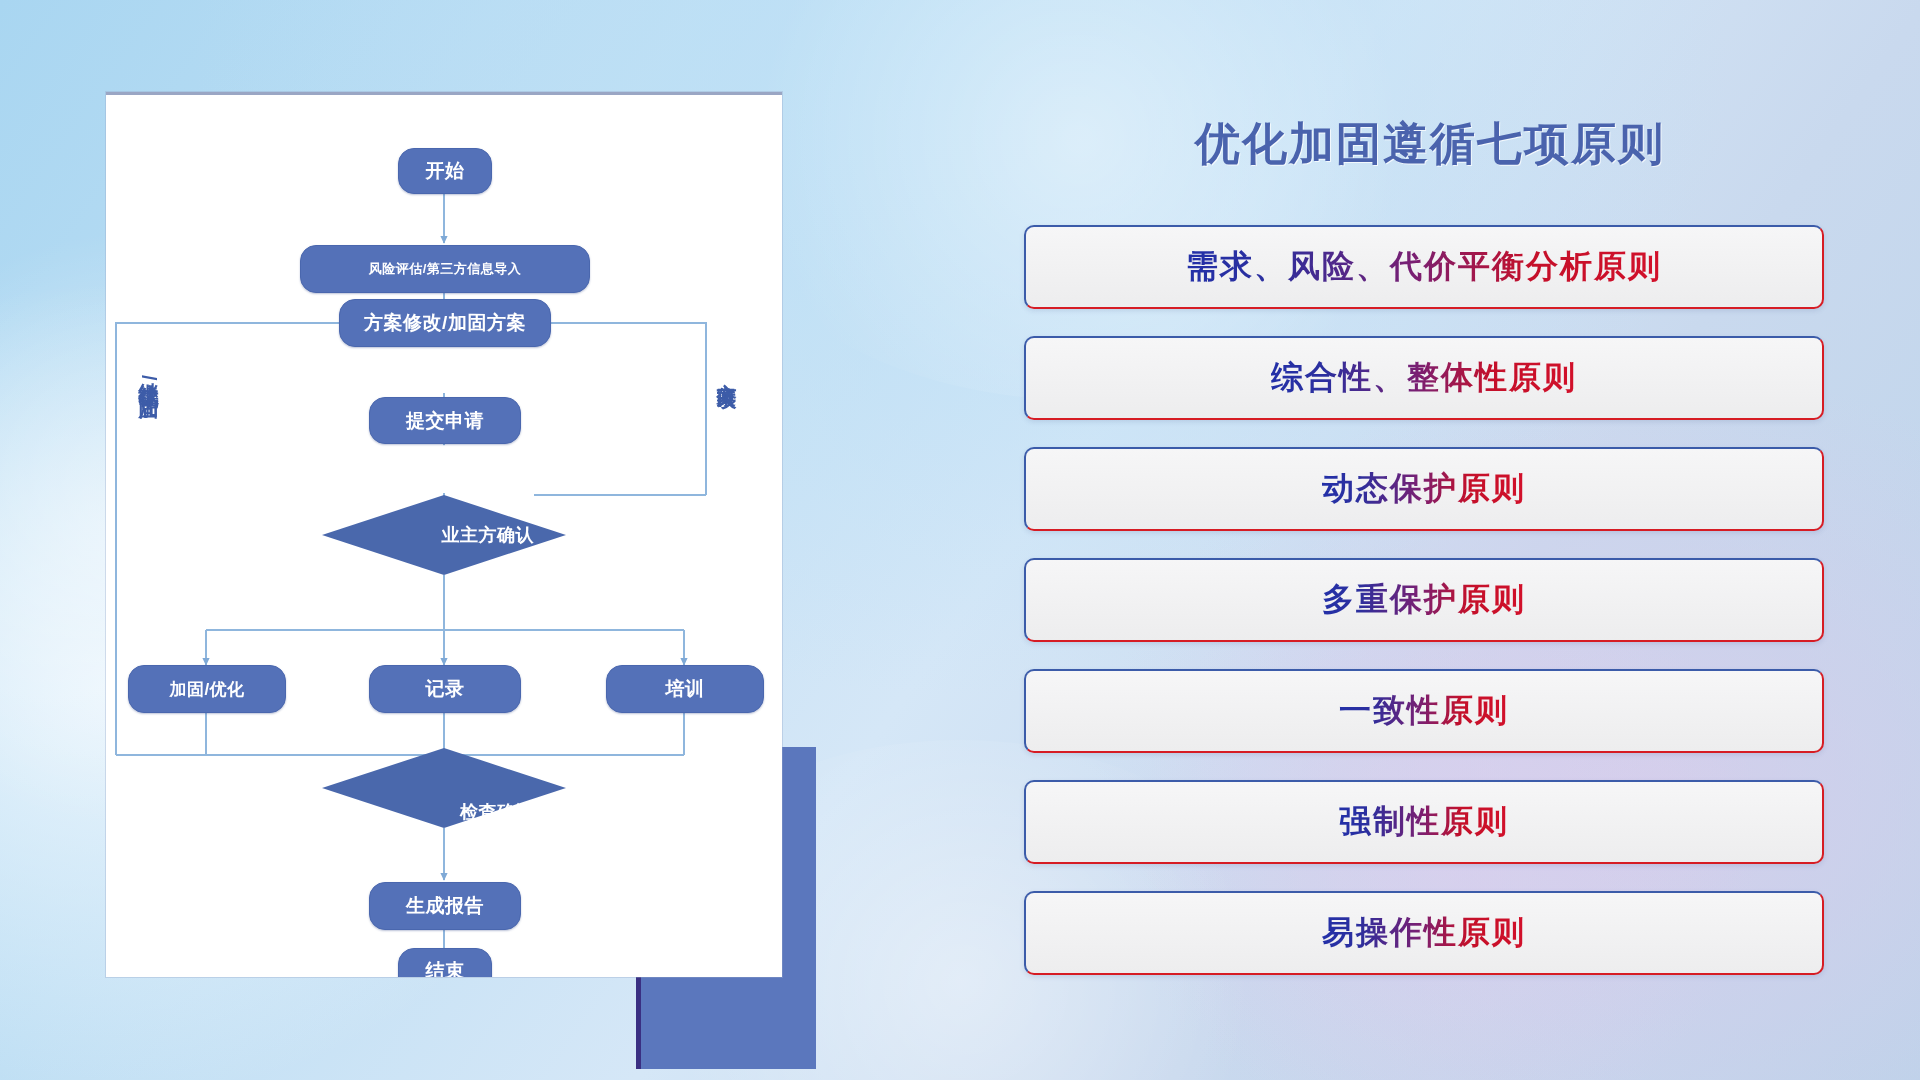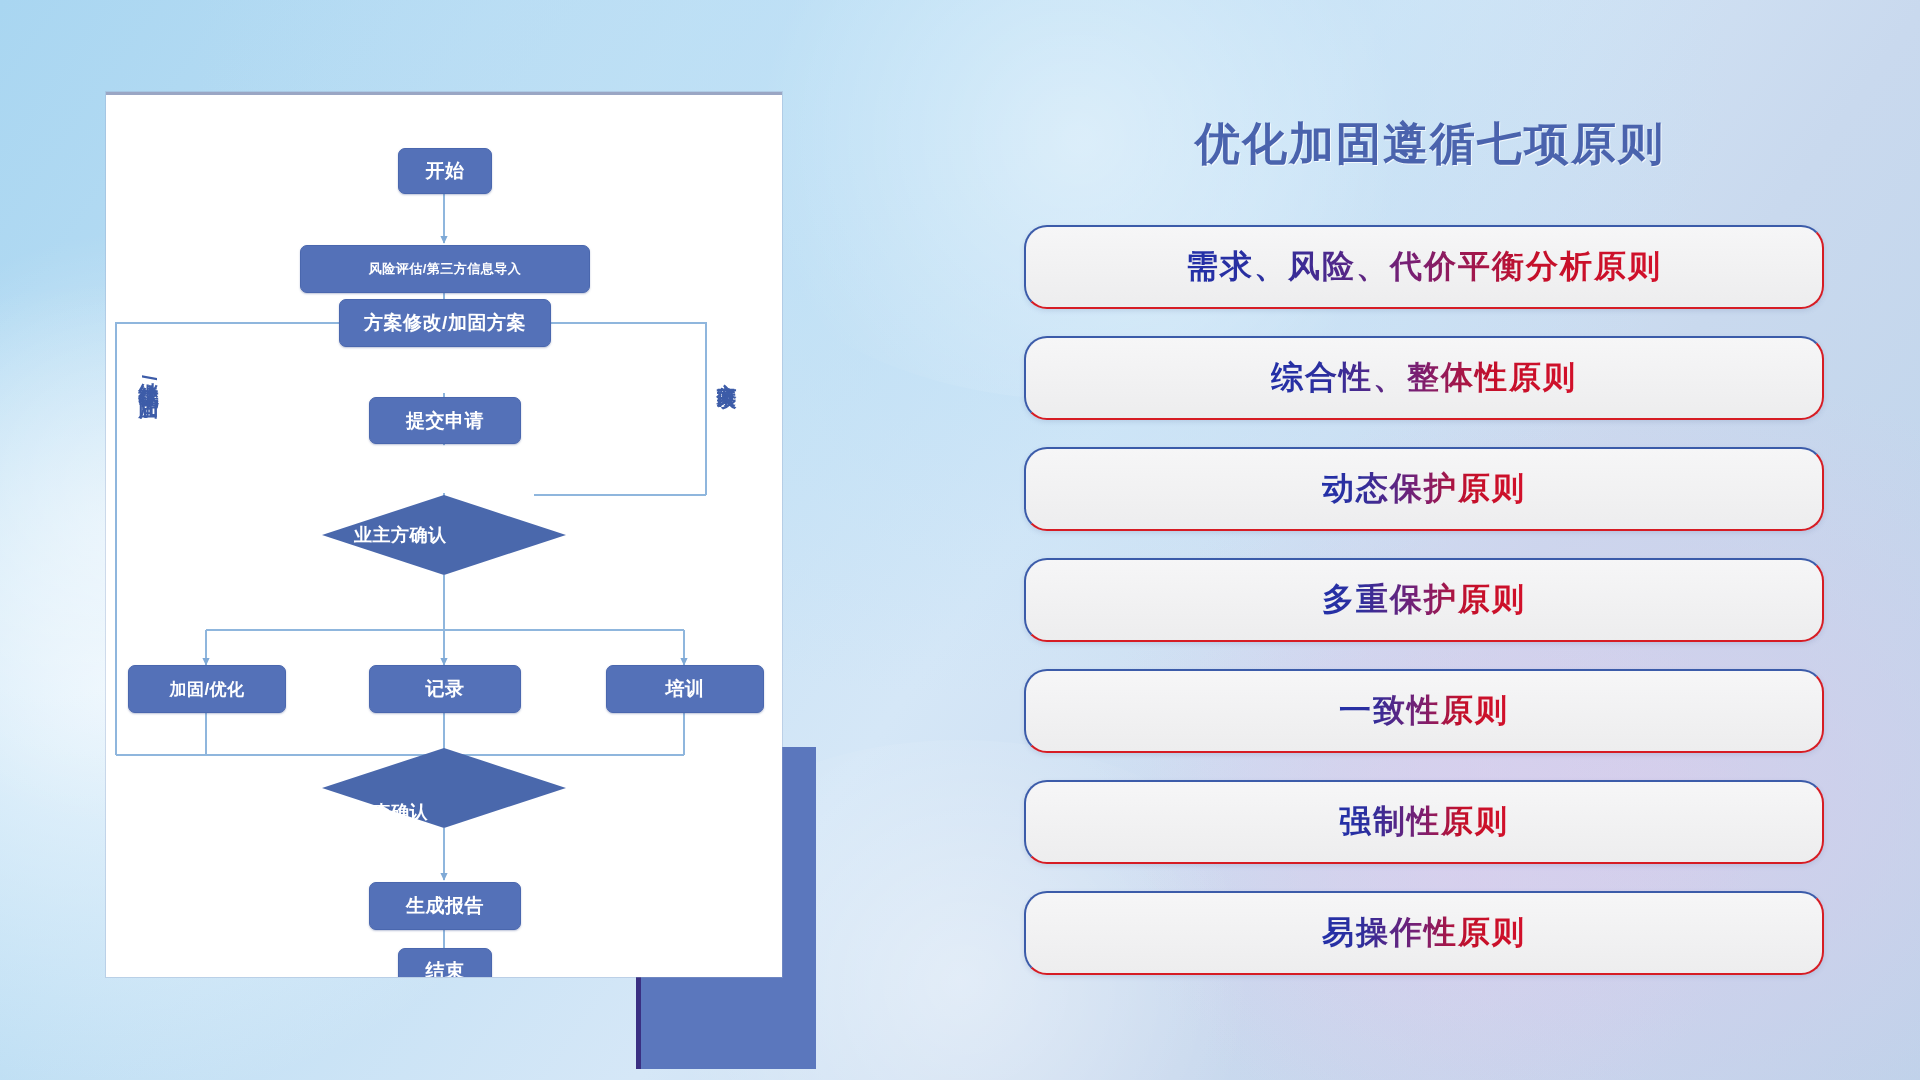--- a/index.html
+++ b/index.html
@@ -67,37 +67,37 @@
     box-shadow: 0 0 0 1px rgba(150,165,200,0.35);
     overflow: hidden;
   }
 
   #flow-svg { position: absolute; left: 0; top: 0; }
 
   .fl-node {
     position: absolute;
     background: #5471b8;
     border: 1px solid #4a67ae;
-    border-radius: 7px;
+    border-radius: 16px;
     color: #ffffff;
     font-weight: bold;
     display: flex;
     align-items: center;
     justify-content: center;
     white-space: nowrap;
     letter-spacing: 0.5px;
     box-shadow: 0 1px 2px rgba(60,80,140,0.35);
   }
   .fl-diamond-label {
     position: absolute;
     color: #ffffff;
     font-weight: bold;
     white-space: nowrap;
     letter-spacing: 0.5px;
-    text-align: left;
+    text-align: right;
   }
   .fl-vlabel {
     position: absolute;
     writing-mode: vertical-rl;
     text-orientation: upright;
     color: #3d5ca8;
     font-weight: bold;
     letter-spacing: 2px;
     white-space: nowrap;
   }
@@ -127,21 +127,21 @@
     position: absolute;
     left: 4px;
     top: 133px;
     width: 800px;
   }
   .principle {
     position: relative;
     height: 84px;
     margin-bottom: 27px;
     background: linear-gradient(180deg, #f6f6f7 0%, #f1f1f2 55%, #ededee 100%);
-    border-radius: 23px;
+    border-radius: 10px;
     border-top: 2px solid #3b5ba9;
     border-left: 2px solid #3b5ba9;
     border-right: 2px solid #d61c24;
     border-bottom: 2px solid #d61c24;
     box-sizing: border-box;
     display: flex;
     align-items: center;
     justify-content: center;
     box-shadow: 0 2px 5px rgba(90,110,160,0.18);
   }

